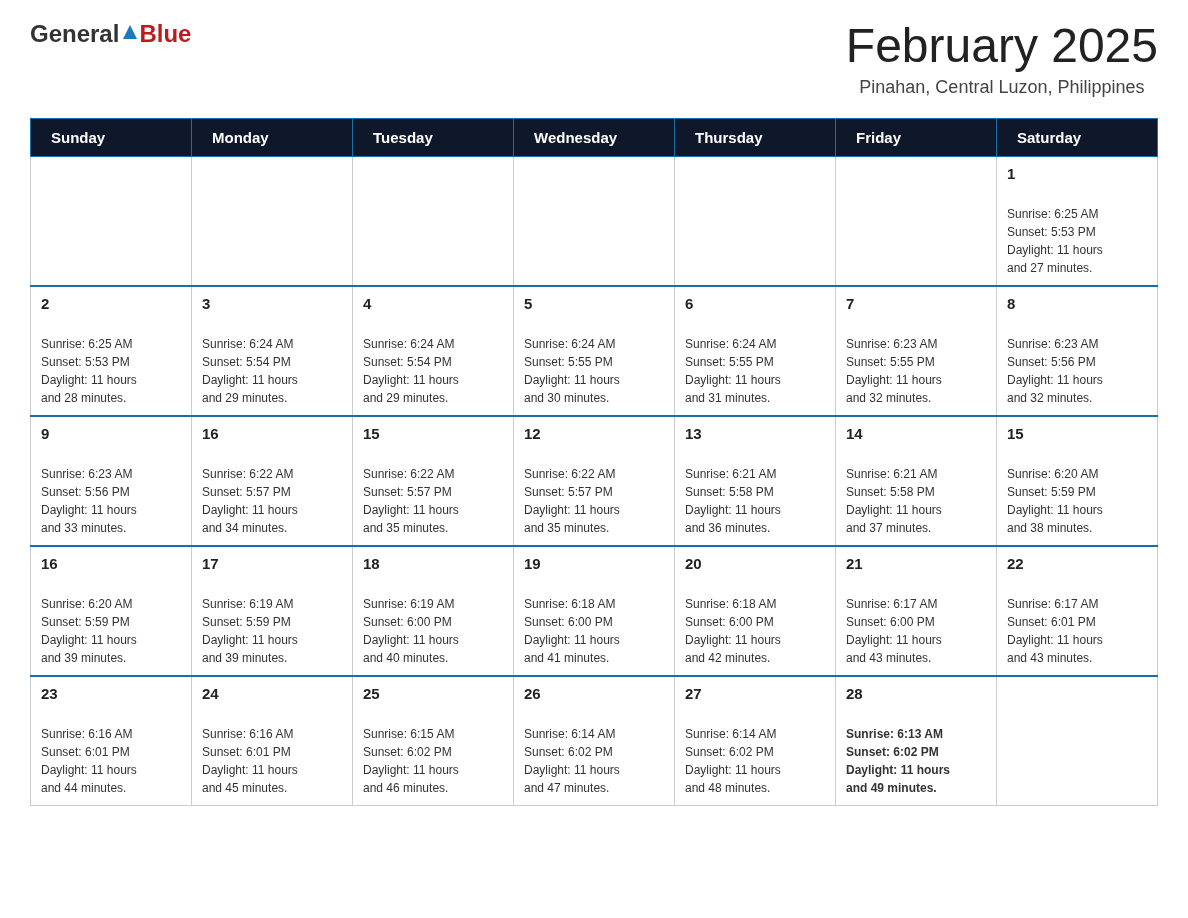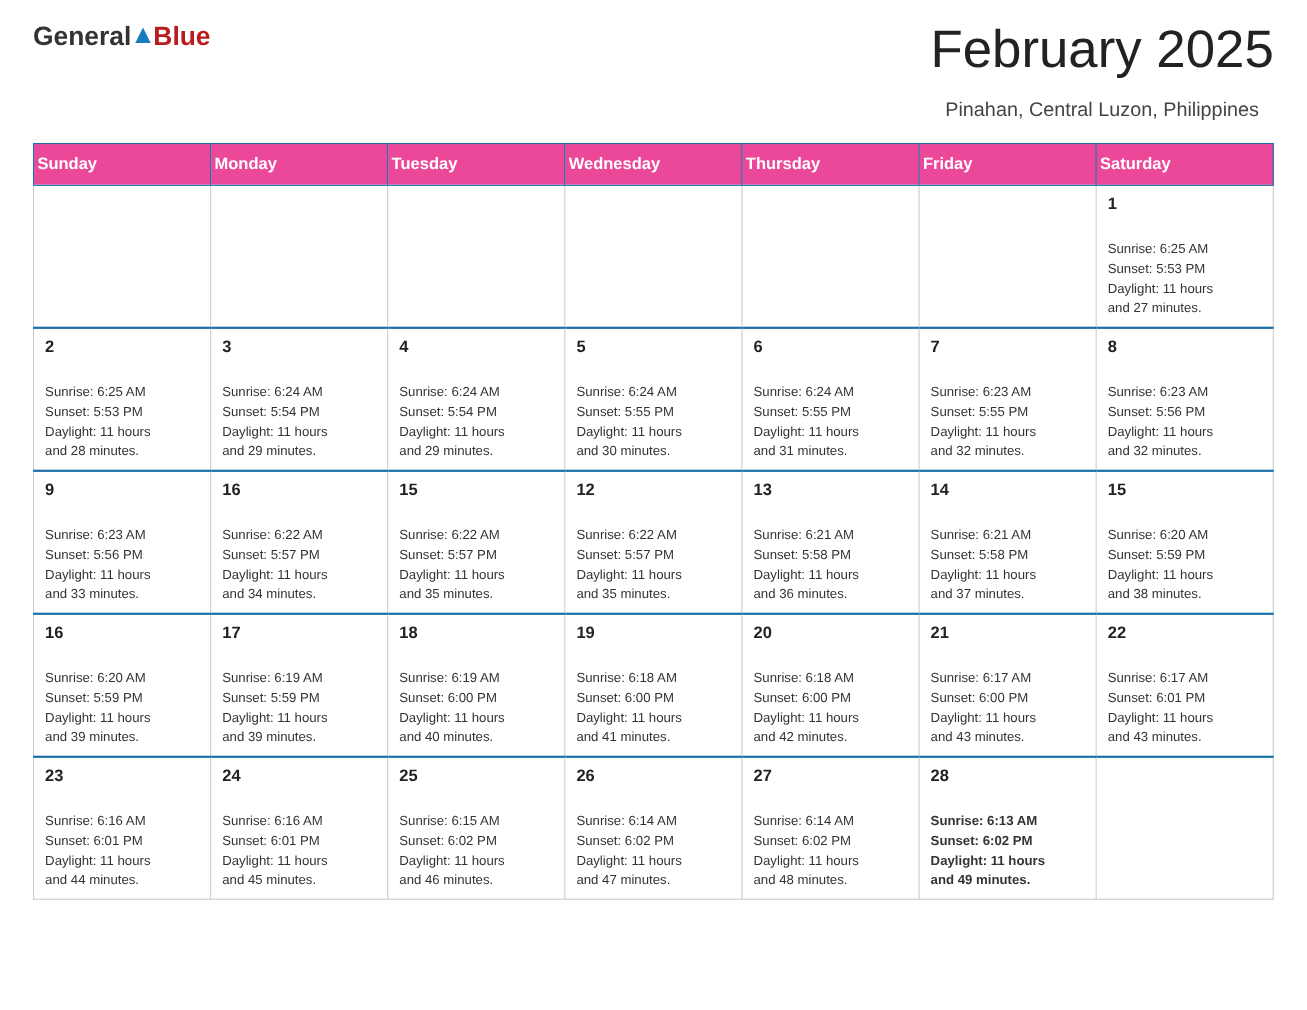--- a/index.html
+++ b/index.html
@@ -27,33 +27,33 @@
     }
     .month-title {
       font-size: 48px;
       font-weight: normal;
       color: #222;
       line-height: 1.1;
     }
     .location {
       font-size: 18px;
       color: #444;
-      margin-top: 16px;
+      margin-top: 4px;
     }
     .calendar {
       width: 100%;
       border-collapse: collapse;
       border: 1px solid #ccc;
     }
     .calendar th {
-      background-color: #ec4899;
+      background-color: #0f172a;
       color: #fff;
       font-size: 15px;
       font-weight: bold;
-      padding: 10px 3px;
+      padding: 10px 20px;
       text-align: left;
       border: 1px solid #1a6faa;
     }
     .calendar td {
       width: 14.28%;
       vertical-align: top;
       border: 1px solid #ccc;
       padding: 8px 10px;
       min-height: 110px;
       height: 110px;

